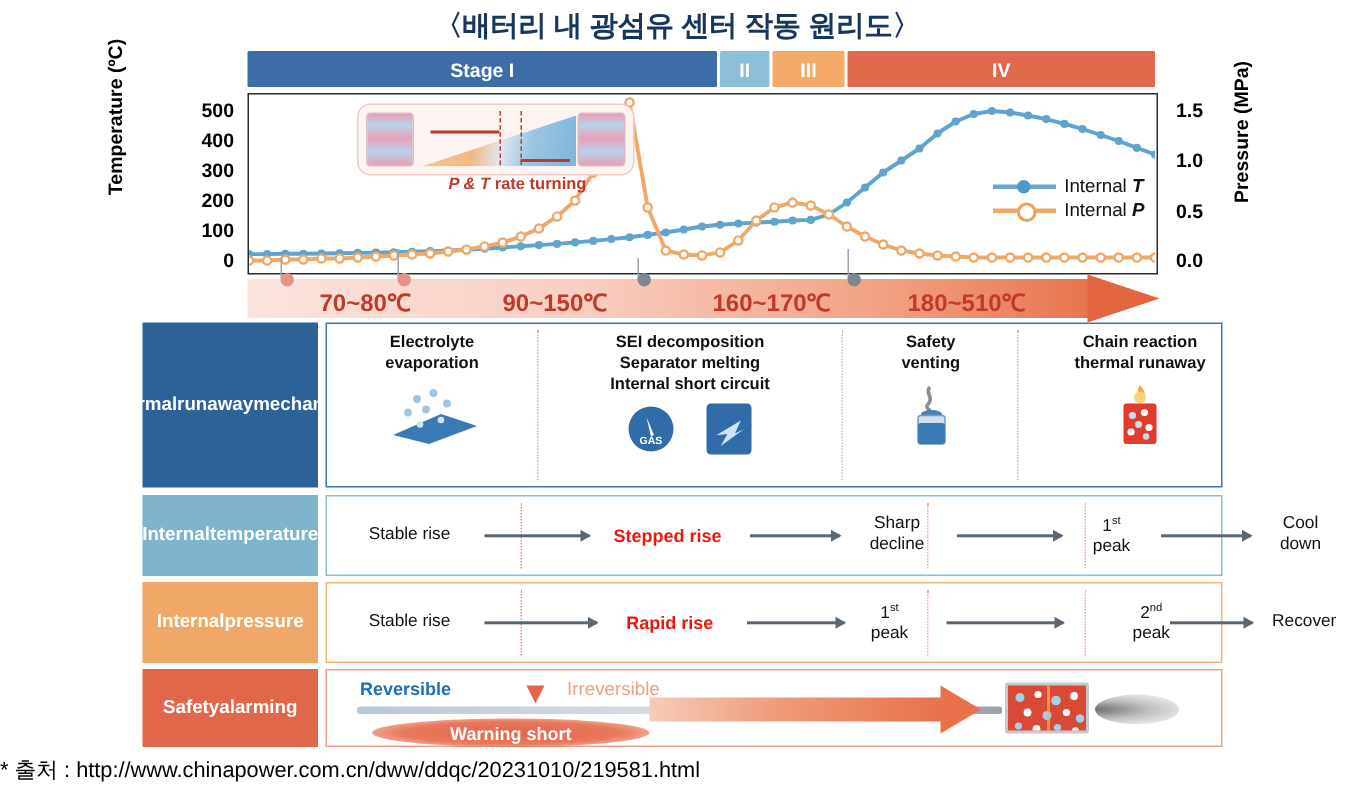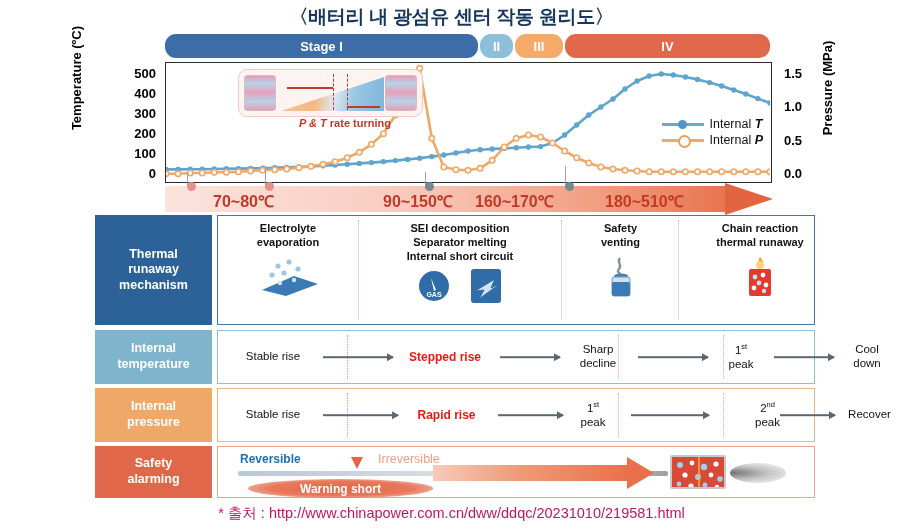--- a/index.html
+++ b/index.html
@@ -19,21 +19,21 @@
     font-size: 19px; font-weight: bold; color: #17365d;
     letter-spacing: -0.3px;
   }
 
   
   .stagebar { position: absolute; left: 165px; top: 34px; width: 605px; height: 24px; }
   .stage-seg {
     position: absolute; top: 0; height: 24px;
     color: #ffffff; font-size: 13px; font-weight: bold;
     display: flex; align-items: center; justify-content: center;
-    border-radius: 11px;
+    border-radius: 1px;
   }
 
   
   .chart-wrap { position: absolute; left: 62px; top: 60px; width: 790px; height: 125px; }
   .ylabel-left {
     position: absolute; left: -38px; top: 8px; width: 110px; height: 20px;
     transform: rotate(-90deg); transform-origin: center center;
     font-size: 13px; font-weight: bold; color: #000; text-align: center;
     white-space: nowrap;
   }
@@ -127,21 +127,21 @@
   }
   .tickstem {
     position: absolute; width: 1px; background: #9aa3ab;
   }
 
   
   .row { position: absolute; left: 95px; width: 720px; }
   .rowlabel {
     position: absolute; left: 0; top: 0; width: 117px; height: 100%;
     color: #ffffff; font-size: 12.5px; font-weight: bold;
-    display: flex; flex-direction: column; align-items: center; justify-content: center;
+    display: flex; align-items: center; justify-content: center;
     line-height: 1.25; text-align: center;
   }
   .rowbody {
     position: absolute; left: 122px; top: 0; right: 0; height: 100%;
     background: #ffffff;
   }
 
   
   #row-mech { top: 215px; height: 110px; }
   #row-mech .rowbody { border: 1.5px solid #3e77ad; }
@@ -234,21 +234,21 @@
   }
   .safe-smoke {
     position: absolute; left: 512px; top: 16px; width: 56px; height: 20px;
     background: radial-gradient(ellipse at left center, #6f6f6f 0%, rgba(140,140,140,0.55) 45%, rgba(200,200,200,0) 100%);
     border-radius: 50%;
   }
 
   
   .source {
     position: absolute; left: 0; top: 504px; width: 903px;
-    text-align: center; font-size: 14.5px; color: #be185d;
+    font-size: 14.5px; color: #000000;
   }
 </style>
 </head>
 <body>
 
 <div id="root">
 
   <div class="title">〈배터리 내 광섬유 센터 작동 원리도〉</div>
 
   <div class="stagebar" id="stagebar">
@@ -414,21 +414,21 @@
 
   <div class="rangeband">
     <div class="rangeband-body"></div>
     <div class="rangeband-tip"></div>
     <div id="range-labels">
         <div class="tickstem" style="left: 22px; top: -14px; height: 14px;"></div>
         <div class="range-dot" style="left: 22px; background: rgb(232, 145, 140);"></div>
         <div class="range-lbl" style="left: 48px;">70~80℃</div>
         <div class="tickstem" style="left: 100px; top: -20px; height: 20px;"></div>
         <div class="range-dot" style="left: 100px; background: rgb(232, 145, 140);"></div>
-        <div class="range-lbl" style="left: 170px; margin-left: 48px;">90~150℃</div>
+        <div class="range-lbl" style="left: 170px;">90~150℃</div>
         <div class="tickstem" style="left: 260px; top: -14px; height: 14px;"></div>
         <div class="range-dot" style="left: 260px; background: rgb(123, 136, 147);"></div>
         <div class="range-lbl" style="left: 310px;">160~170℃</div>
         <div class="tickstem" style="left: 400px; top: -20px; height: 20px;"></div>
         <div class="range-dot" style="left: 400px; background: rgb(123, 136, 147);"></div>
         <div class="range-lbl" style="left: 440px;">180~510℃</div>
       </div>
   </div>
 
   <div class="row" id="row-mech">

